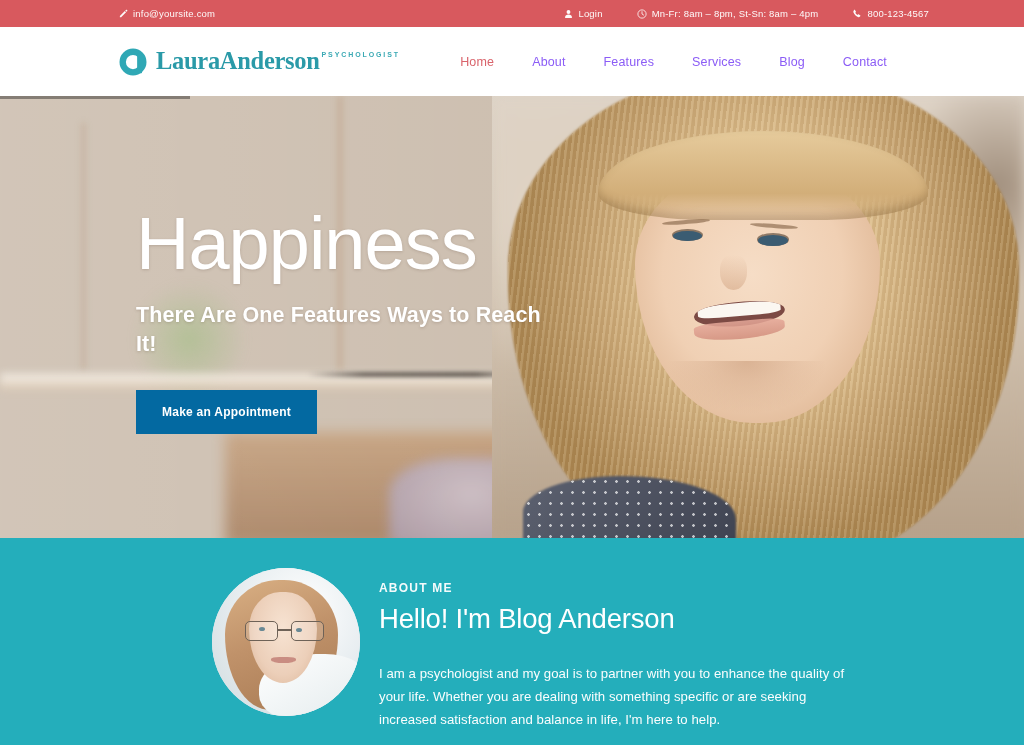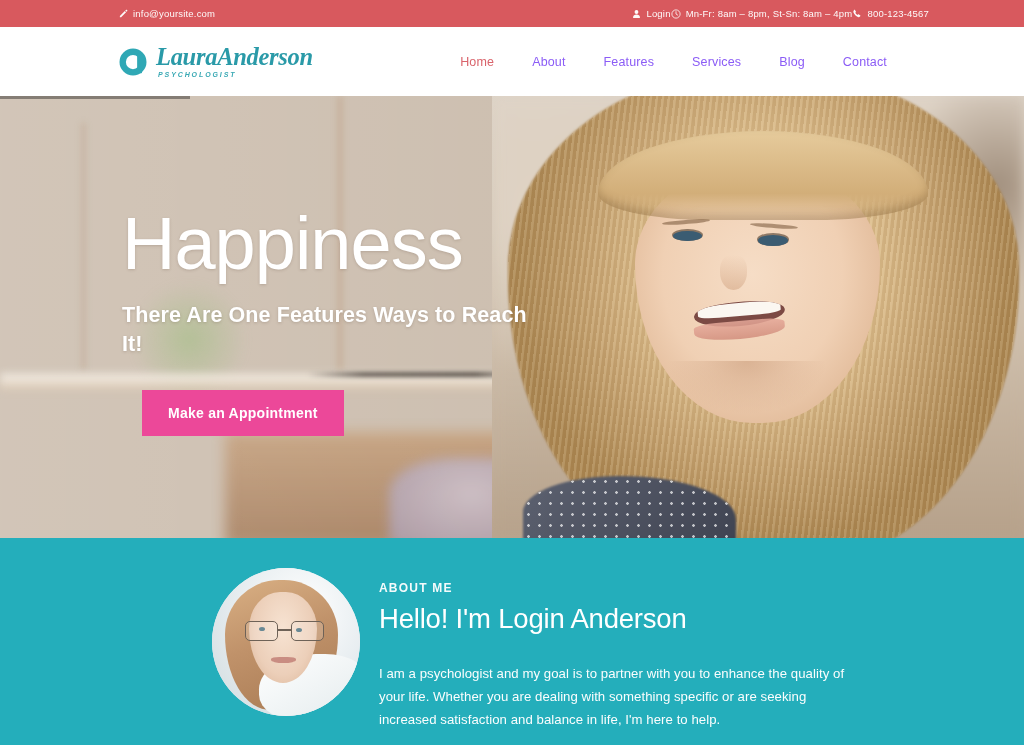--- a/index.html
+++ b/index.html
@@ -35,20 +35,21 @@
     left: 118px;
     display: flex;
     align-items: center;
     gap: 5px;
   }
   .topbar-right {
     position: absolute;
     right: 95px;
     display: flex;
     align-items: center;
+    gap: 34px;
   }
   .tb-item {
     display: flex;
     align-items: flex-end;
     gap: 5px;
     white-space: nowrap;
     color: #ffffff;
     text-decoration: none;
     opacity: .97;
   }
@@ -77,21 +78,21 @@
     align-items: center;
     gap: 8px;
     text-decoration: none;
   }
   .logo-mark {
     width: 30px;
     height: 30px;
     flex: 0 0 auto;
   }
   .logo-mark svg { display: block; }
-  .logo-text { display: flex; flex-direction: column; line-height: 1; font-style: italic; }
+  .logo-text { display: flex; line-height: 1; }
   .logo-name {
     font-family: "Liberation Serif", serif;
     font-weight: bold;
     font-size: 24.5px;
     color: #2a9aa8;
     letter-spacing: -.3px;
   }
   .logo-sub {
     font-size: 7px;
     font-weight: bold;
@@ -363,21 +364,21 @@
     left: 0;
     top: 0;
     height: 3px;
     width: 190px;
     background: rgba(70,66,62,.55);
     z-index: 4;
   }
 
   .hero-content {
     position: absolute;
-    left: 122px;
+    left: 136px;
     top: 112px;
     z-index: 3;
     max-width: 430px;
   }
   .hero-title {
     font-size: 74px;
     line-height: .96;
     font-weight: 300;
     color: #ffffff;
     letter-spacing: -1px;
@@ -388,30 +389,29 @@
     font-size: 21.5px;
     line-height: 1.33;
     font-weight: bold;
     color: #ffffff;
     letter-spacing: .1px;
     text-shadow: 0 1px 3px rgba(90,70,55,.25);
   }
   .hero-btn {
     display: inline-block;
     margin-top: 32px;
-    background: #ec4899;
+    background: #0369a1;
     color: #ffffff;
-    font-size: 14px;
+    font-size: 12px;
     font-weight: bold;
     letter-spacing: .25px;
     padding: 15px 26px;
     border: none;
     cursor: pointer;
     font-family: "Liberation Sans", sans-serif;
-    margin-left: 20px;
   }
 
   
   .about {
     position: relative;
     height: 207px;
     background: #24aebb;
     display: flex;
     align-items: flex-start;
     padding-top: 25px;
@@ -650,17 +650,17 @@
     <div class="av-glasses">
       <div class="av-lens l"></div>
       <div class="av-lens r"></div>
       <div class="av-bridge"></div>
     </div>
     <div class="av-mouth"></div>
   </div>
 
   <div class="about-text">
     <div class="about-eyebrow">ABOUT ME</div>
-    <div class="about-title">Hello! I'm Login Anderson</div>
+    <div class="about-title">Hello! I'm Blog Anderson</div>
     <div class="about-body">I am a psychologist and my goal is to partner with you to enhance the quality of your life. Whether you are dealing with something specific or are seeking increased satisfaction and balance in life, I'm here to help.</div>
   </div>
 
 </div>
 
 </body></html>

